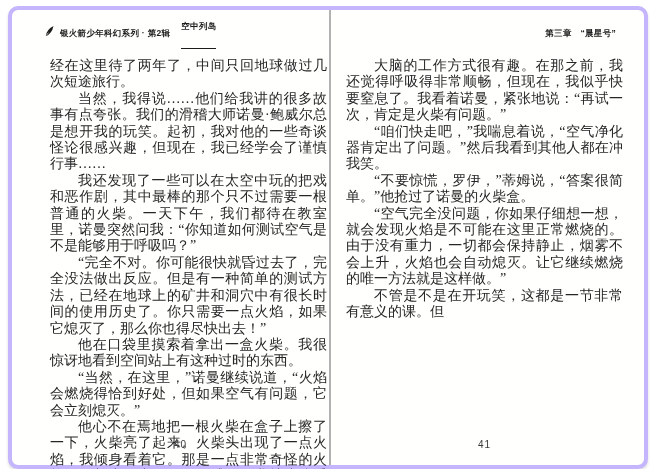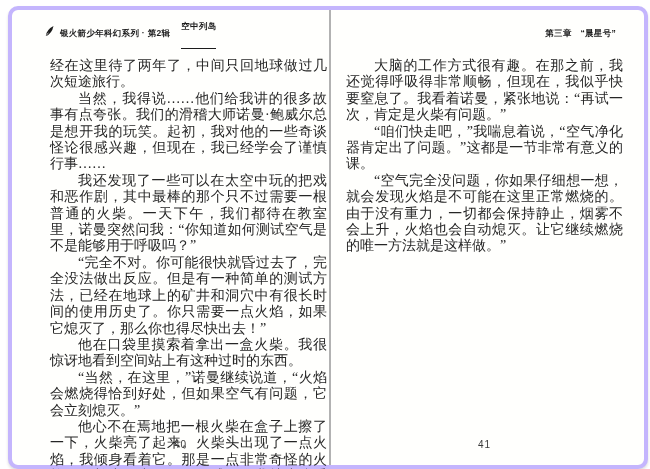--- a/index.html
+++ b/index.html
@@ -73,20 +73,22 @@
     </div>
 
     <div class="gutter"></div>
 
     <div>
       <div class="hdr hdr-right">
         <span>第三章　“晨星号”</span>
       </div>
       <div class="body-col body-right">
           <p class="indent">大脑的工作方式很有趣。在那之前，我还觉得呼吸得非常顺畅，但现在，我似乎快要窒息了。我看着诺曼，紧张地说：“再试一次，肯定是火柴有问题。”</p>
-          <p class="indent">“咱们快走吧，”我喘息着说，“空气净化器肯定出了问题。”这都是一节非常有意义的课。</p>
+          <p class="indent">“咱们快走吧，”我喘息着说，“空气净化器肯定出了问题。”然后我看到其他人都在冲我笑。</p>
+          <p class="indent">“不要惊慌，罗伊，”蒂姆说，“答案很简单。”他抢过了诺曼的火柴盒。</p>
           <p class="indent">“空气完全没问题，你如果仔细想一想，就会发现火焰是不可能在这里正常燃烧的。由于没有重力，一切都会保持静止，烟雾不会上升，火焰也会自动熄灭。让它继续燃烧的唯一方法就是这样做。”</p>
+          <p class="indent">不管是不是在开玩笑，这都是一节非常有意义的课。但</p>
         </div>
       <div class="pagenum pn-right">41</div>
     </div>
 
   </div>
 </div>
 
 </body></html>

